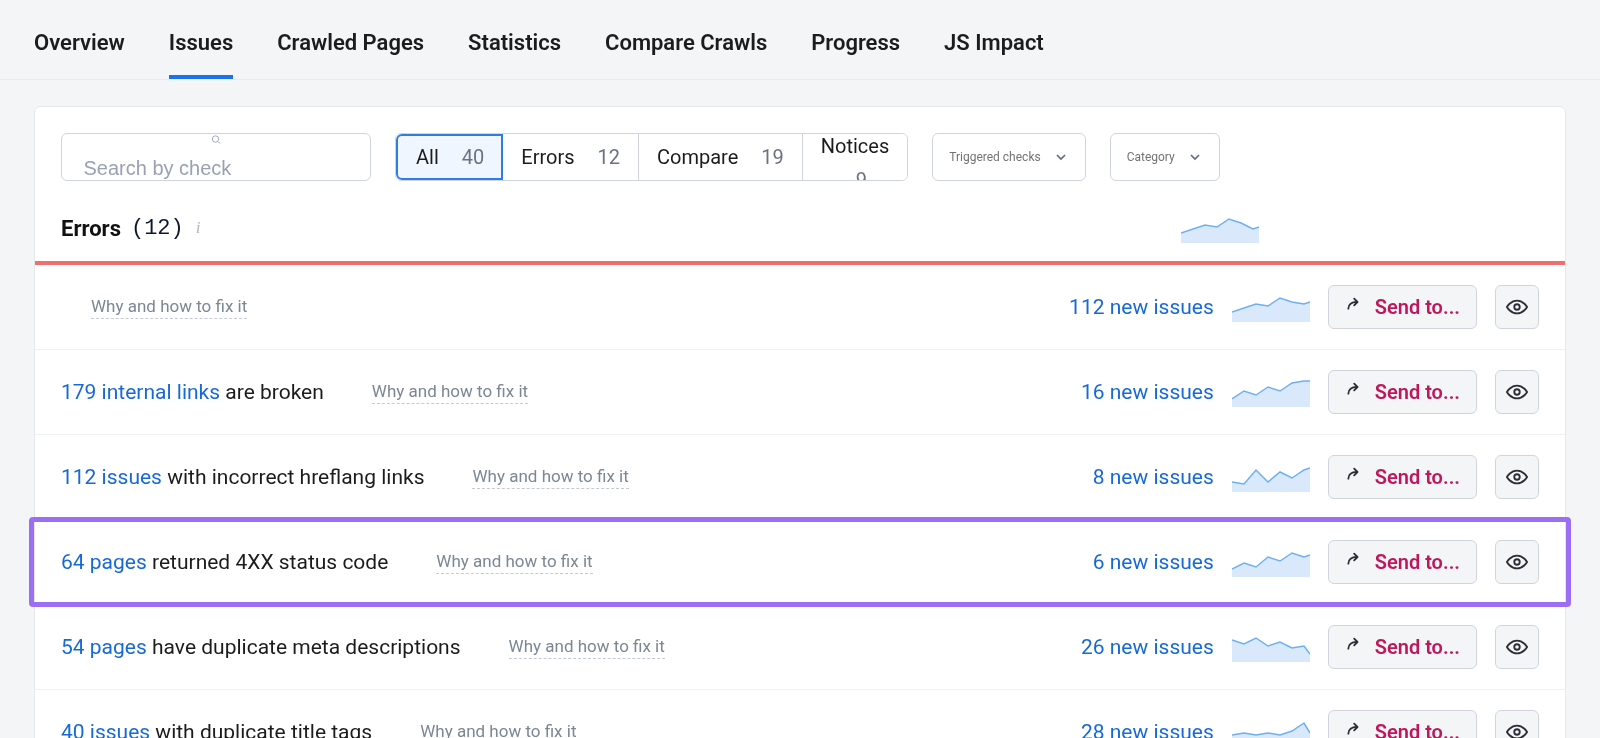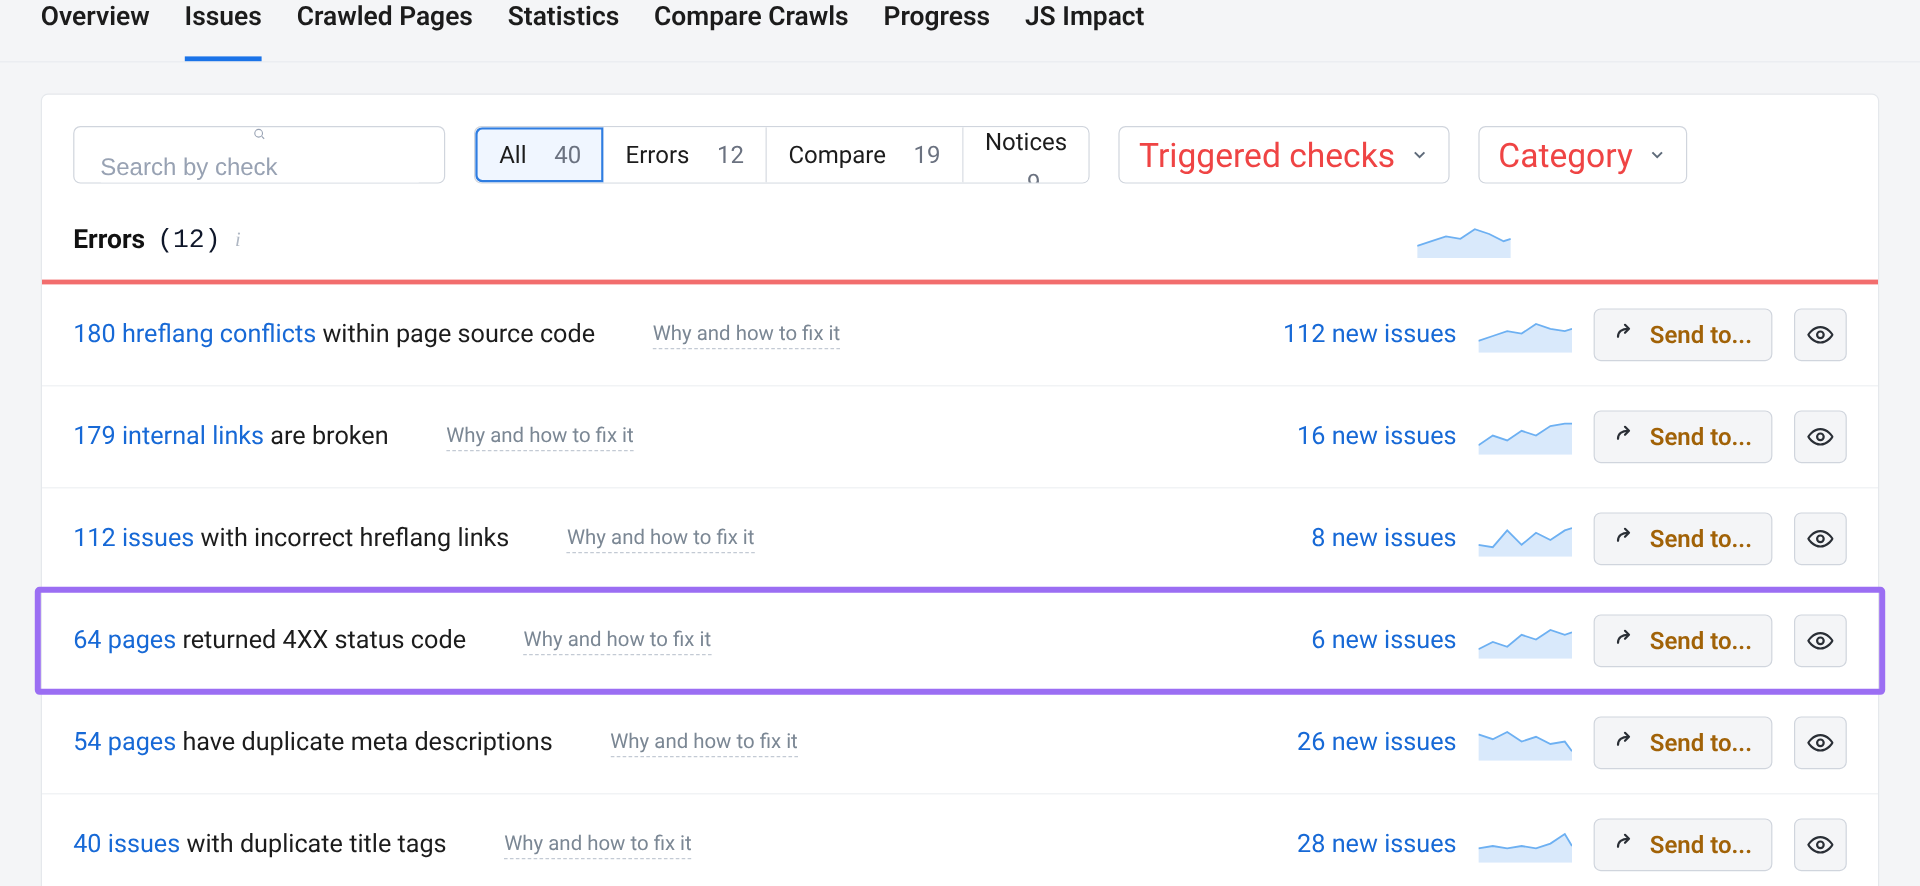--- a/index.html
+++ b/index.html
@@ -6,24 +6,25 @@
   body {
     font-family: -apple-system, BlinkMacSystemFont, "Segoe UI", Roboto, Helvetica, Arial, sans-serif;
     background: #f4f5f7;
     color: #111;
     font-size: 20px;
   }
 
   
   .topnav {
     display: flex;
-    gap: 29px;
+    gap: 44px;
     padding: 2px 34px 0 34px;
     border-bottom: 1px solid #e9ecef;
     background: #f4f5f7;
+    margin-top: 28px;
   }
   .topnav .tab {
     padding-bottom: 20px;
     font-weight: 600;
     font-size: 22px;
     color: #1c1c1c;
     cursor: pointer;
     border-bottom: 4px solid transparent;
   }
   .topnav .tab.active {
@@ -96,23 +97,23 @@
   .seg .count { color: #6b7280; margin-left: 13px; }
 
   .dropdown {
     display: flex;
     align-items: center;
     gap: 12px;
     height: 48px;
     border: 1px solid #d0d5dd;
     border-radius: 6px;
     padding: 0 16px;
-    color: #ef4444;
-    cursor: pointer;
-    font-size: 28px;
+    color: #737373;
+    cursor: pointer;
+    font-size: 12px;
     background: #fff;
   }
   .dropdown svg { stroke: #5f6b7a; }
 
   
   .section-header {
     display: flex;
     align-items: center;
     gap: 10px;
     padding: 10px 26px 18px 26px;
@@ -162,21 +163,21 @@
     display: flex;
     align-items: center;
     gap: 10px;
     height: 44px;
     padding: 0 16px;
     border: 1px solid #d0d5dd;
     border-radius: 6px;
     background: #f4f5f7;
     font-size: 20px;
     font-weight: 600;
-    color: #a16207;
+    color: #be185d;
     cursor: pointer;
   }
   .row .eye {
     display: flex;
     align-items: center;
     justify-content: center;
     width: 44px;
     height: 44px;
     border: 1px solid #d0d5dd;
     border-radius: 6px;
@@ -267,21 +268,20 @@
     <span class="spark-slot" id="header-spark"><span class="spark"><svg width="78" height="30" viewBox="0 0 78 30">
             <path class="area" d="M0,20 L12,16 L24,12 L36,14 L48,6 L60,10 L72,16 L78,14 L78,30 L0,30 Z"></path>
             <path class="line" d="M0,20 L12,16 L24,12 L36,14 L48,6 L60,10 L72,16 L78,14"></path>
           </svg></span></span>
   </div>
 
   <div class="red-sep"></div>
 
   <div id="rows">
       <div class="row">
-        <span class="issue-text"><span class="linkish">180 hreflang conflicts</span><span> within page source code</span></span>
         <span class="why">Why and how to fix it</span>
         <span class="newissues">112 new issues</span>
         <span class="spark">
           <svg width="78" height="30" viewBox="0 0 78 30">
             <path class="area" d="M0,20 L12,16 L24,12 L36,14 L48,6 L60,10 L72,12 L78,10 L78,30 L0,30 Z"></path>
             <path class="line" d="M0,20 L12,16 L24,12 L36,14 L48,6 L60,10 L72,12 L78,10"></path>
           </svg>
         </span>
         <div class="sendto">
           <svg class="icon-svg" width="20" height="20" viewBox="0 0 24 24" fill="none" stroke="#2a2f36" stroke-width="2.2" stroke-linecap="round" stroke-linejoin="round">

